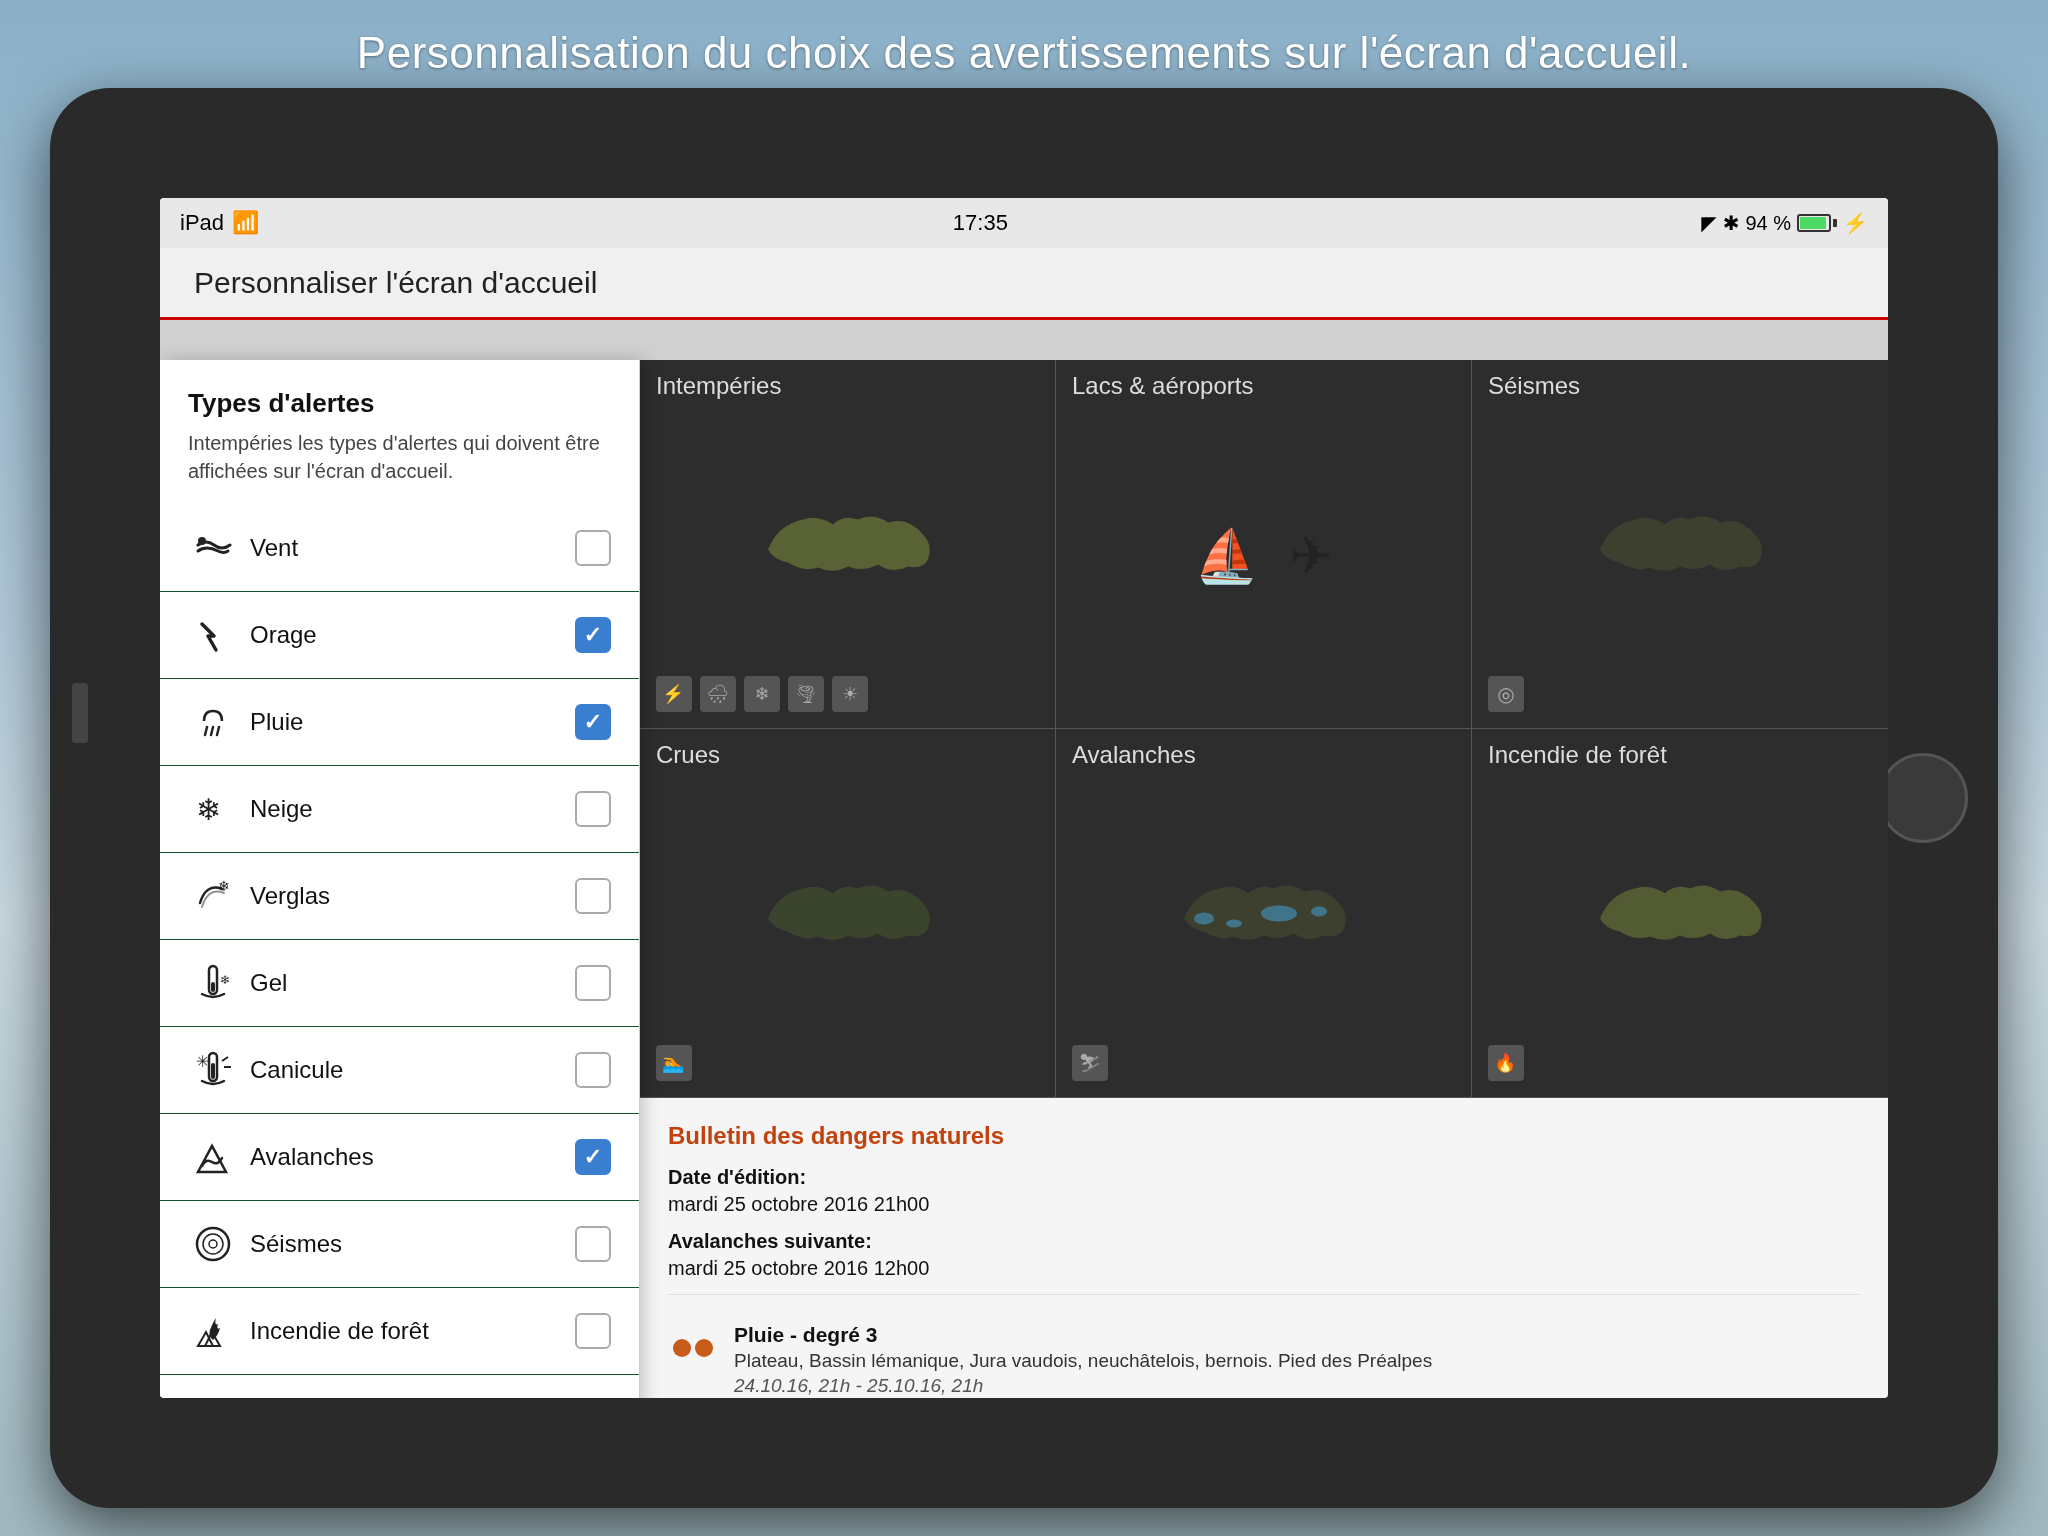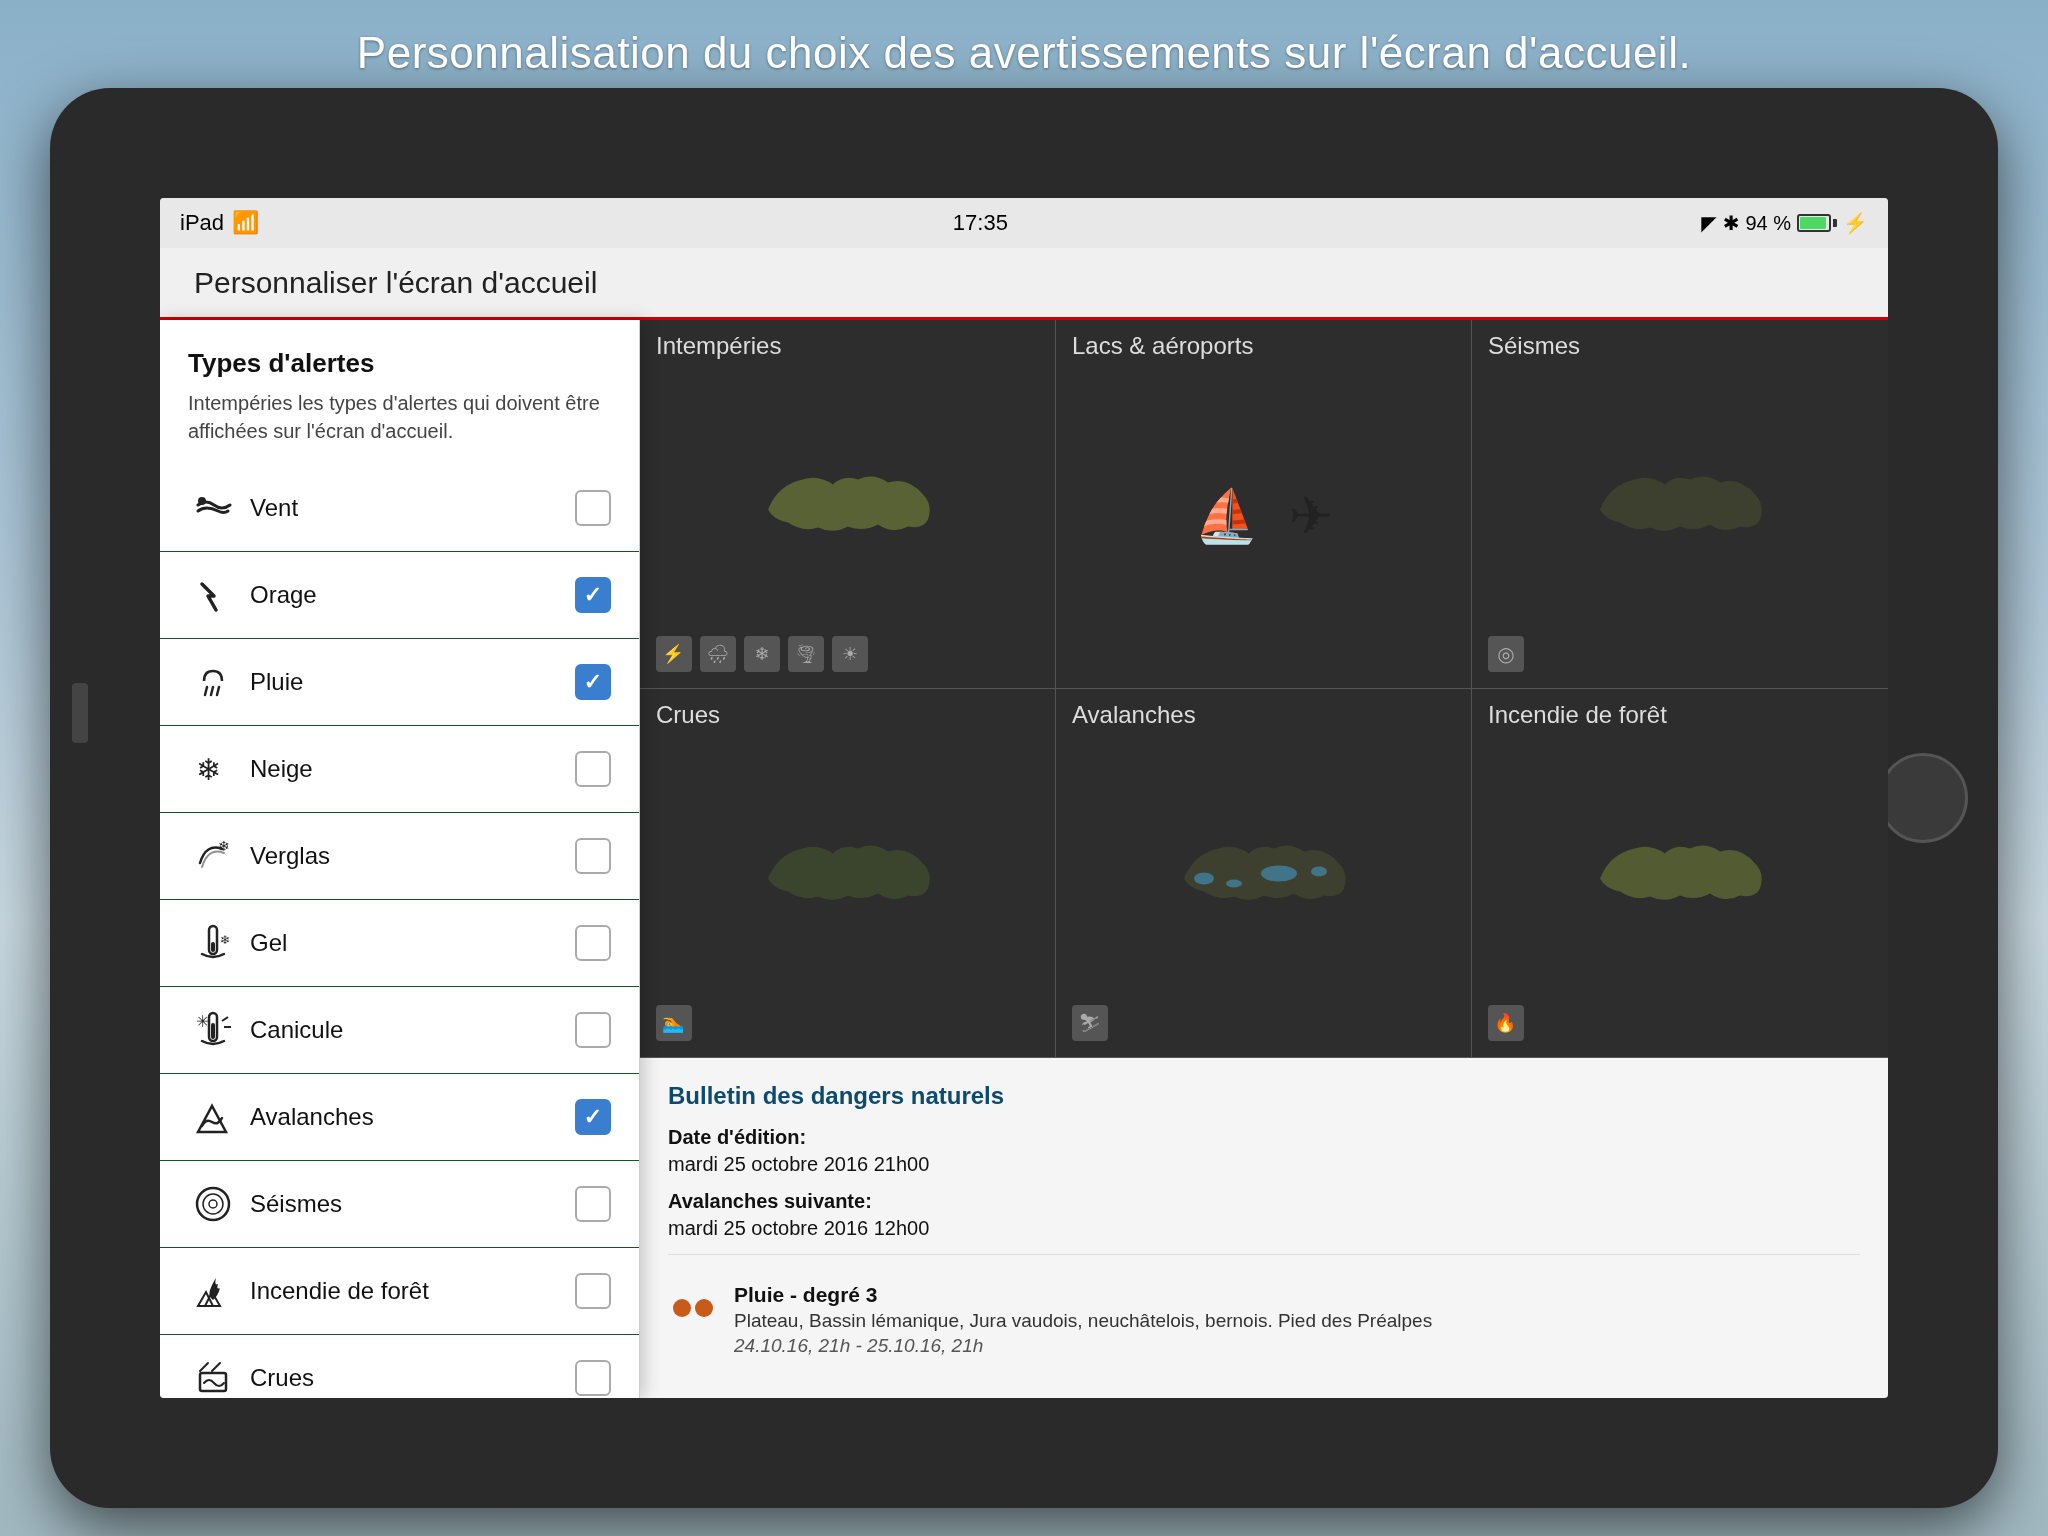--- a/index.html
+++ b/index.html
@@ -87,20 +87,21 @@
       font-size: 30px;
       font-weight: 500;
       color: #222;
     }
 
     
     .main-content {
       display: flex;
       height: calc(100% - 122px);
       position: relative;
+      margin-top: 40px;
     }
 
     
     .left-panel {
       width: 480px;
       background: white;
       border-right: 1px solid #ccc;
       overflow-y: auto;
       z-index: 20;
       box-shadow: 4px 0 16px rgba(0,0,0,0.2);
@@ -245,21 +246,21 @@
     .bulletin-section {
       background: #f5f5f5;
       padding: 24px 28px;
       overflow-y: auto;
       max-height: 340px;
     }
 
     .bulletin-title {
       font-size: 24px;
       font-weight: 700;
-      color: #0c4a6e;
+      color: #c2410c;
       margin-bottom: 16px;
     }
     .bulletin-field-label {
       font-size: 20px;
       font-weight: 700;
       color: #111;
       margin-bottom: 4px;
     }
     .bulletin-field-value {
       font-size: 20px;

